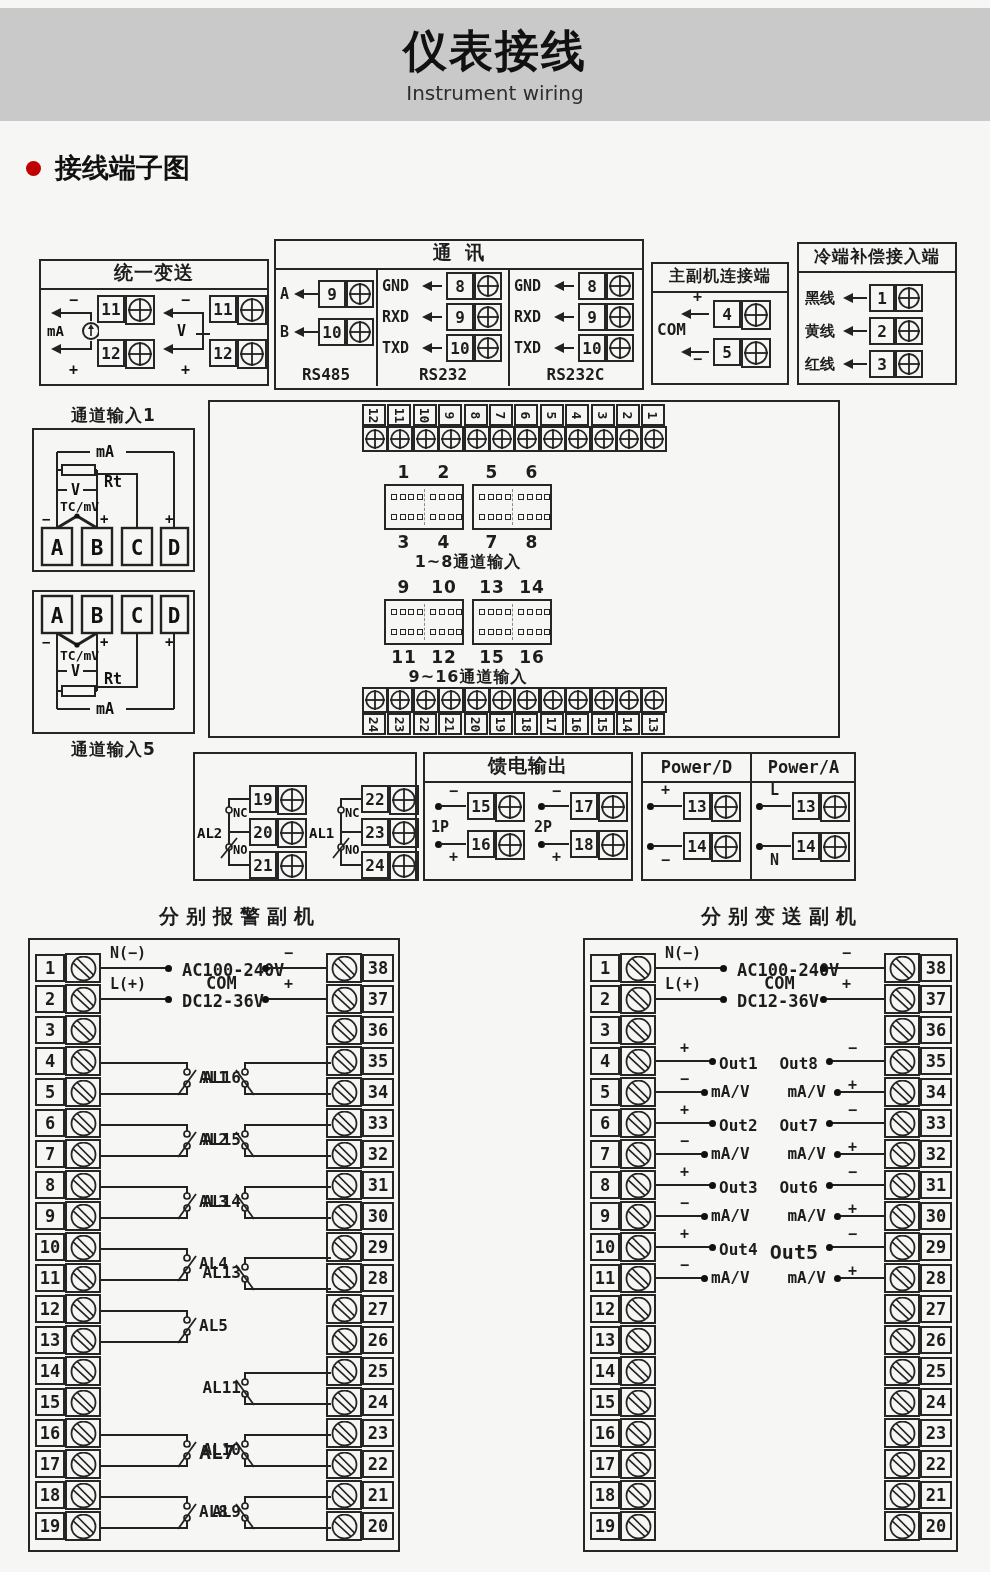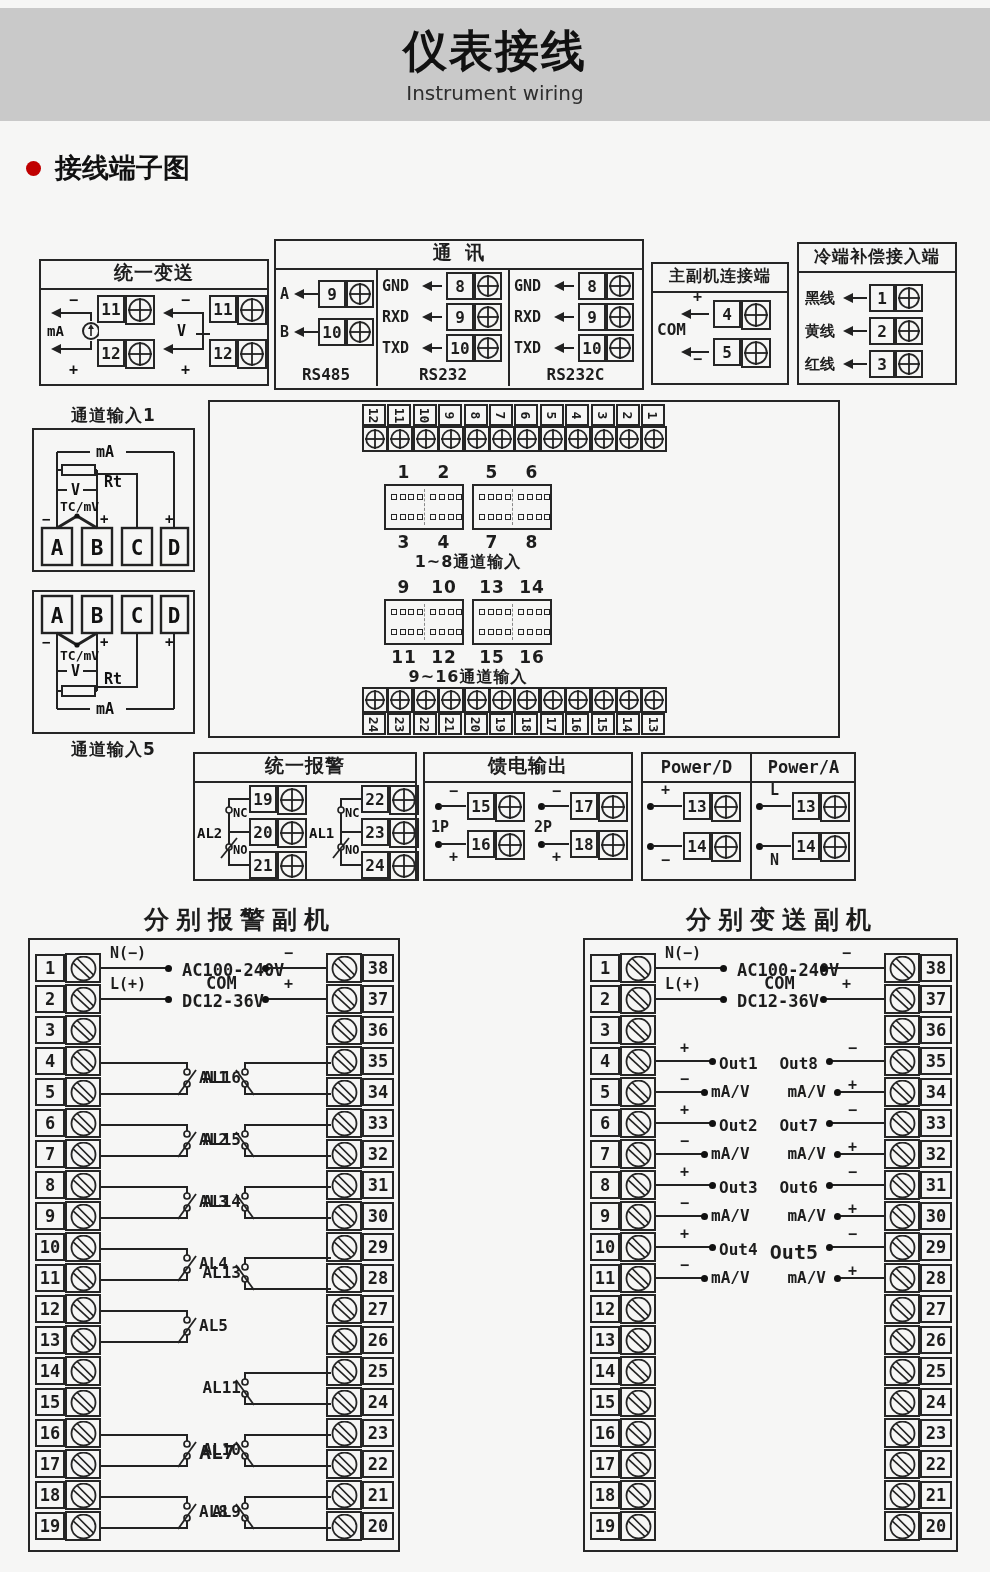--- a/index.html
+++ b/index.html
@@ -18,21 +18,21 @@
   .btitle { border-bottom:2.5px solid #262626; text-align:center; font-weight:bold;
             font-size:19px; height:29px; line-height:27px; font-family:Liberation Mono, monospace; letter-spacing:1px; white-space:nowrap; overflow:hidden;}
   .cell { position:absolute; border:2px solid #262626; display:flex; align-items:center; justify-content:center;
           font-weight:bold; font-size:16px; background:transparent; }
   .lab { position:absolute; font-weight:bold; white-space:nowrap; }
   .wire { position:absolute; height:2px; background:#222; }
   .dot { position:absolute; width:7px; height:7px; border-radius:50%; background:#111; }
   .arr { position:absolute; height:2px; background:#222; }
   .arr::before { content:''; position:absolute; left:-2px; top:-4.5px; width:0; height:0;
                  border-right:10px solid #222; border-top:5px solid transparent; border-bottom:5px solid transparent; }
-  .panel-title { position:absolute; font-size:25px; font-weight:bold; letter-spacing:7px; font-family:Liberation Serif, serif; }
+  .panel-title { position:absolute; font-size:20px; font-weight:bold; letter-spacing:7px; font-family:Liberation Serif, serif; }
   .caption { position:absolute; font-weight:bold; font-size:16px; text-align:center; font-family:"DejaVu Sans",sans-serif; letter-spacing:1px;}
   .rot { transform:rotate(90deg); display:inline-block; font-weight:bold; font-size:13px; }
   svg { display:block; }
   .connblk { position:absolute; border:2px solid #262626; }
   .sq { position:absolute; width:6px; height:6px; border:1.5px solid #262626; }
   .dash-div { position:absolute; top:3px; bottom:3px; left:50%; width:0; border-left:1.5px dashed #8a8a8a; }
 </style>
 </head>
 <body>
 
@@ -682,21 +682,20 @@
         <div class="sq" style="left:44.4px;top:28px;"></div>
         <div class="sq" style="left:53px;top:28px;"></div>
         <div class="sq" style="left:61.599999999999994px;top:28px;"></div>
         <div class="sq" style="left:70.19999999999999px;top:28px;"></div>
       </div>
       <div class="caption" style="left:262px;top:245px;width:40px;font-size:17px;">15</div>
       <div class="caption" style="left:302px;top:245px;width:40px;font-size:17px;">16</div>
       <div class="caption" style="left:158px;top:265px;width:200px;font-size:16px;">9~16通道输入</div>
     </div>
     <div class="box" style="left:193px;top:752px;width:224px;height:129px;">
-      <div class="btitle">统一报警</div>
       <div style="position:absolute;left:2px;top:32px;width:110px;height:94px;">
         <svg width="52" height="92" style="position:absolute;left:0;top:0;">
           <path d="M52,13 H32 V21" stroke="#222" fill="none" stroke-width="2"></path>
           <circle cx="32" cy="24" r="3" stroke="#222" fill="none" stroke-width="1.6"></circle>
           <text x="36" y="31" fill="#111" font-size="12" font-weight="bold" text-anchor="start">NC</text>
           <path d="M32,27 V46 H52" stroke="#222" fill="none" stroke-width="2"></path>
           <path d="M32,46 V58" stroke="#222" fill="none" stroke-width="2"></path>
           <circle cx="32" cy="61" r="3" stroke="#222" fill="none" stroke-width="1.6"></circle>
           <text x="36" y="68" fill="#111" font-size="12" font-weight="bold" text-anchor="start">NO</text>
           <line x1="24" y1="72" x2="40" y2="52" stroke="#222" stroke-width="1.8"></line>

